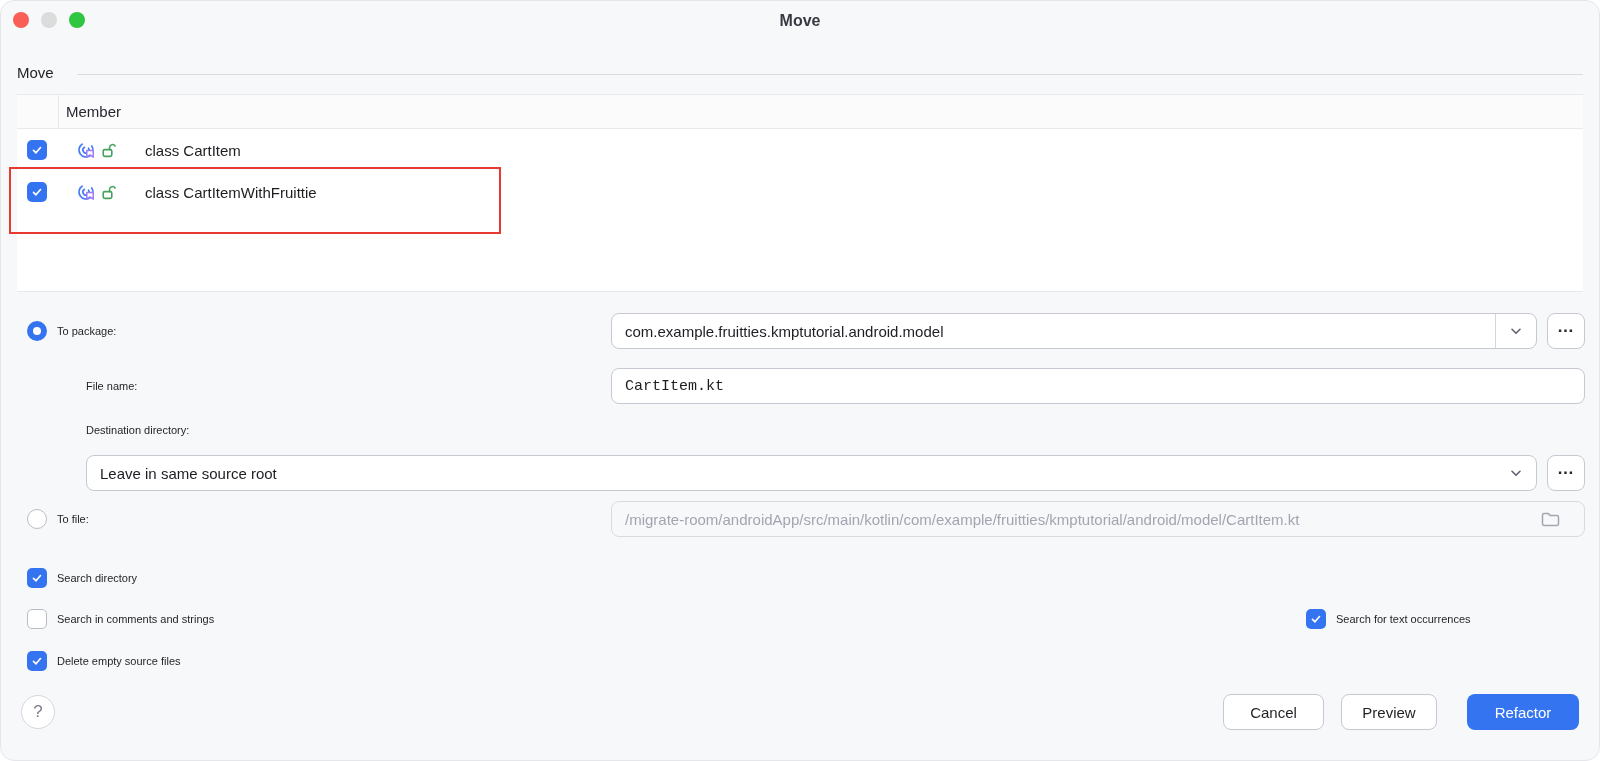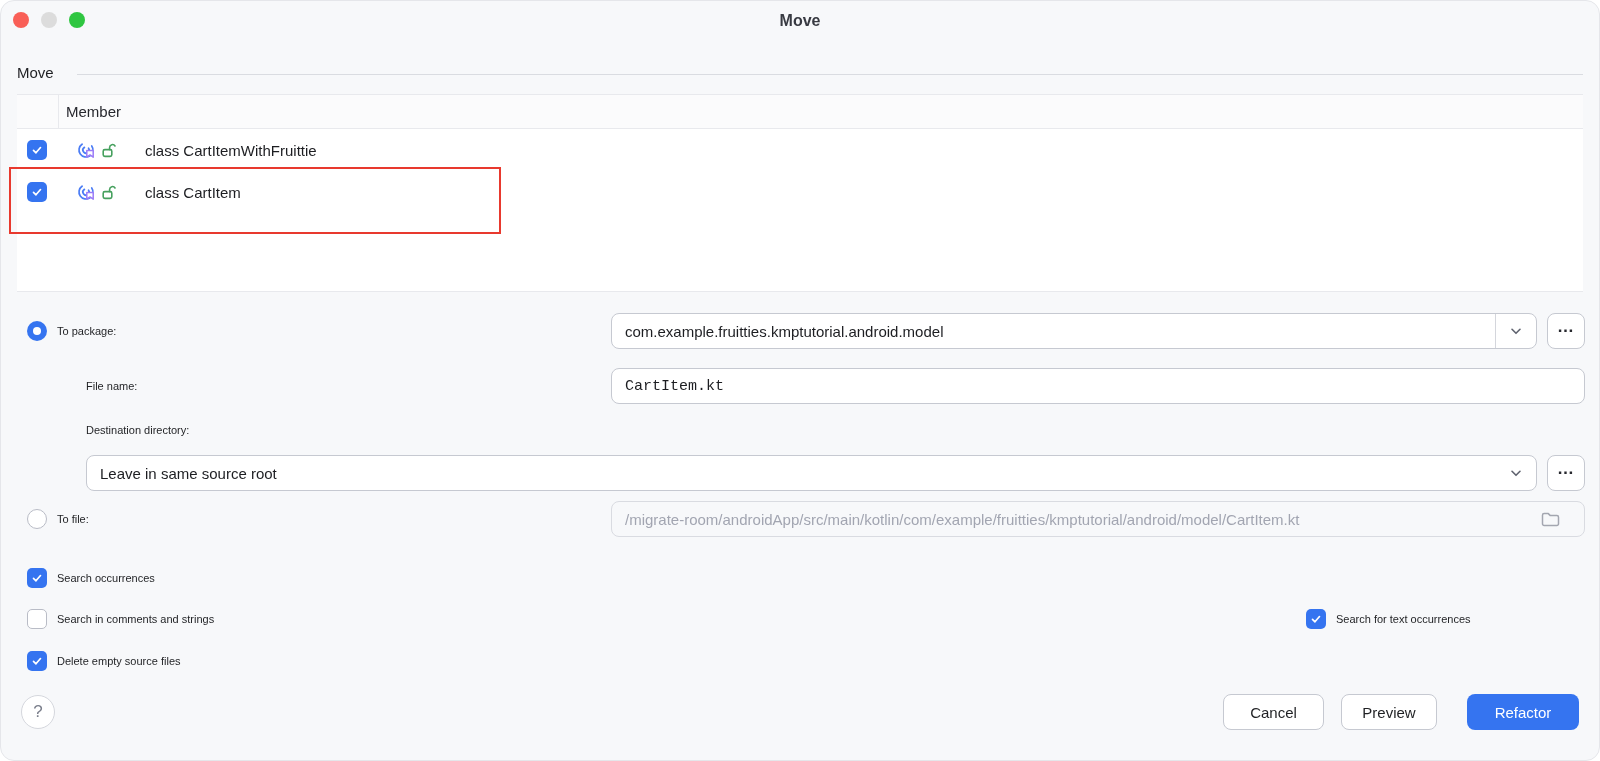--- a/index.html
+++ b/index.html
@@ -97,21 +97,21 @@
           <circle cx="10" cy="10" r="3.1" fill="none" stroke="#4A7CF5" stroke-width="1.7" stroke-linecap="round" stroke-dasharray="14.5 5" transform="rotate(-35 10 10)"></circle>
           <path d="M10.8 10.4 h6.4 v6.8 l-3.2-2.3 -3.2 2.3 z" fill="#ffffff" stroke="#9B7BF7" stroke-width="1.5" stroke-linejoin="round"></path>
         </svg>
       </span>
       <span class="lock-icon">
         <svg width="14" height="16" viewBox="0 0 14 16">
           <rect x="1.2" y="7.6" width="8.6" height="6.8" rx="1.6" fill="none" stroke="#46A05E" stroke-width="1.6"></rect>
           <path d="M7.6 7.6 V5.4 a2.9 2.9 0 0 1 5.4 -1.4" fill="none" stroke="#46A05E" stroke-width="1.6" stroke-linecap="round"></path>
         </svg>
       </span>
-      <span class="rlabel">class CartItemWithFruittie</span>
+      <span class="rlabel">class CartItem</span>
     </div>
 
     <div class="trow">
       <span class="cb checked">
         <svg width="14" height="14" viewBox="0 0 20 20">
             <path d="M5 10.5 L8.5 14 L15 6.5" fill="none" stroke="#ffffff" stroke-width="2.4" stroke-linecap="round" stroke-linejoin="round"></path>
           </svg>
       </span>
       <span class="cls-icon">
         <svg width="20" height="20" viewBox="0 0 20 20">
@@ -119,21 +119,21 @@
           <circle cx="10" cy="10" r="3.1" fill="none" stroke="#4A7CF5" stroke-width="1.7" stroke-linecap="round" stroke-dasharray="14.5 5" transform="rotate(-35 10 10)"></circle>
           <path d="M10.8 10.4 h6.4 v6.8 l-3.2-2.3 -3.2 2.3 z" fill="#ffffff" stroke="#9B7BF7" stroke-width="1.5" stroke-linejoin="round"></path>
         </svg>
       </span>
       <span class="lock-icon">
         <svg width="14" height="16" viewBox="0 0 14 16">
           <rect x="1.2" y="7.6" width="8.6" height="6.8" rx="1.6" fill="none" stroke="#46A05E" stroke-width="1.6"></rect>
           <path d="M7.6 7.6 V5.4 a2.9 2.9 0 0 1 5.4 -1.4" fill="none" stroke="#46A05E" stroke-width="1.6" stroke-linecap="round"></path>
         </svg>
       </span>
-      <span class="rlabel">class CartItem</span>
+      <span class="rlabel">class CartItemWithFruittie</span>
     </div>
   </div>
 
   <div class="annotation"></div>
 
   <div class="radio sel abs" style="left:26px;top:320px;"></div>
   <div class="flabel" style="left:56px;top:312px;">To package:</div>
   <div class="combo" style="left:610px;top:312px;width:926px;">
     <span>com.example.fruitties.kmptutorial.android.model</span>
     <span class="spacer"></span>
@@ -172,21 +172,21 @@
           <path d="M1.5 4.2 a1.6 1.6 0 0 1 1.6-1.6 h4.2 l2 2 h6.6 a1.6 1.6 0 0 1 1.6 1.6 v6.6 a1.6 1.6 0 0 1 -1.6 1.6 h-12.8 a1.6 1.6 0 0 1 -1.6-1.6 z" fill="none" stroke="#A3A6B0" stroke-width="1.5" stroke-linejoin="round"></path>
         </svg>
     </span>
   </div>
 
   <div class="cb checked abs" style="left:26px;top:567px;">
     <svg width="14" height="14" viewBox="0 0 20 20">
         <path d="M5 10.5 L8.5 14 L15 6.5" fill="none" stroke="#ffffff" stroke-width="2.4" stroke-linecap="round" stroke-linejoin="round"></path>
       </svg>
   </div>
-  <div class="flabel" style="left:56px;top:559px;">Search occurrences</div>
+  <div class="flabel" style="left:56px;top:559px;">Search directory</div>
 
   <div class="cb unchecked abs" style="left:26px;top:608px;"></div>
   <div class="flabel" style="left:56px;top:600px;">Search in comments and strings</div>
 
   <div class="cb checked abs" style="left:1305px;top:608px;">
     <svg width="14" height="14" viewBox="0 0 20 20">
         <path d="M5 10.5 L8.5 14 L15 6.5" fill="none" stroke="#ffffff" stroke-width="2.4" stroke-linecap="round" stroke-linejoin="round"></path>
       </svg>
   </div>
   <div class="flabel" style="left:1335px;top:600px;">Search for text occurrences</div>

